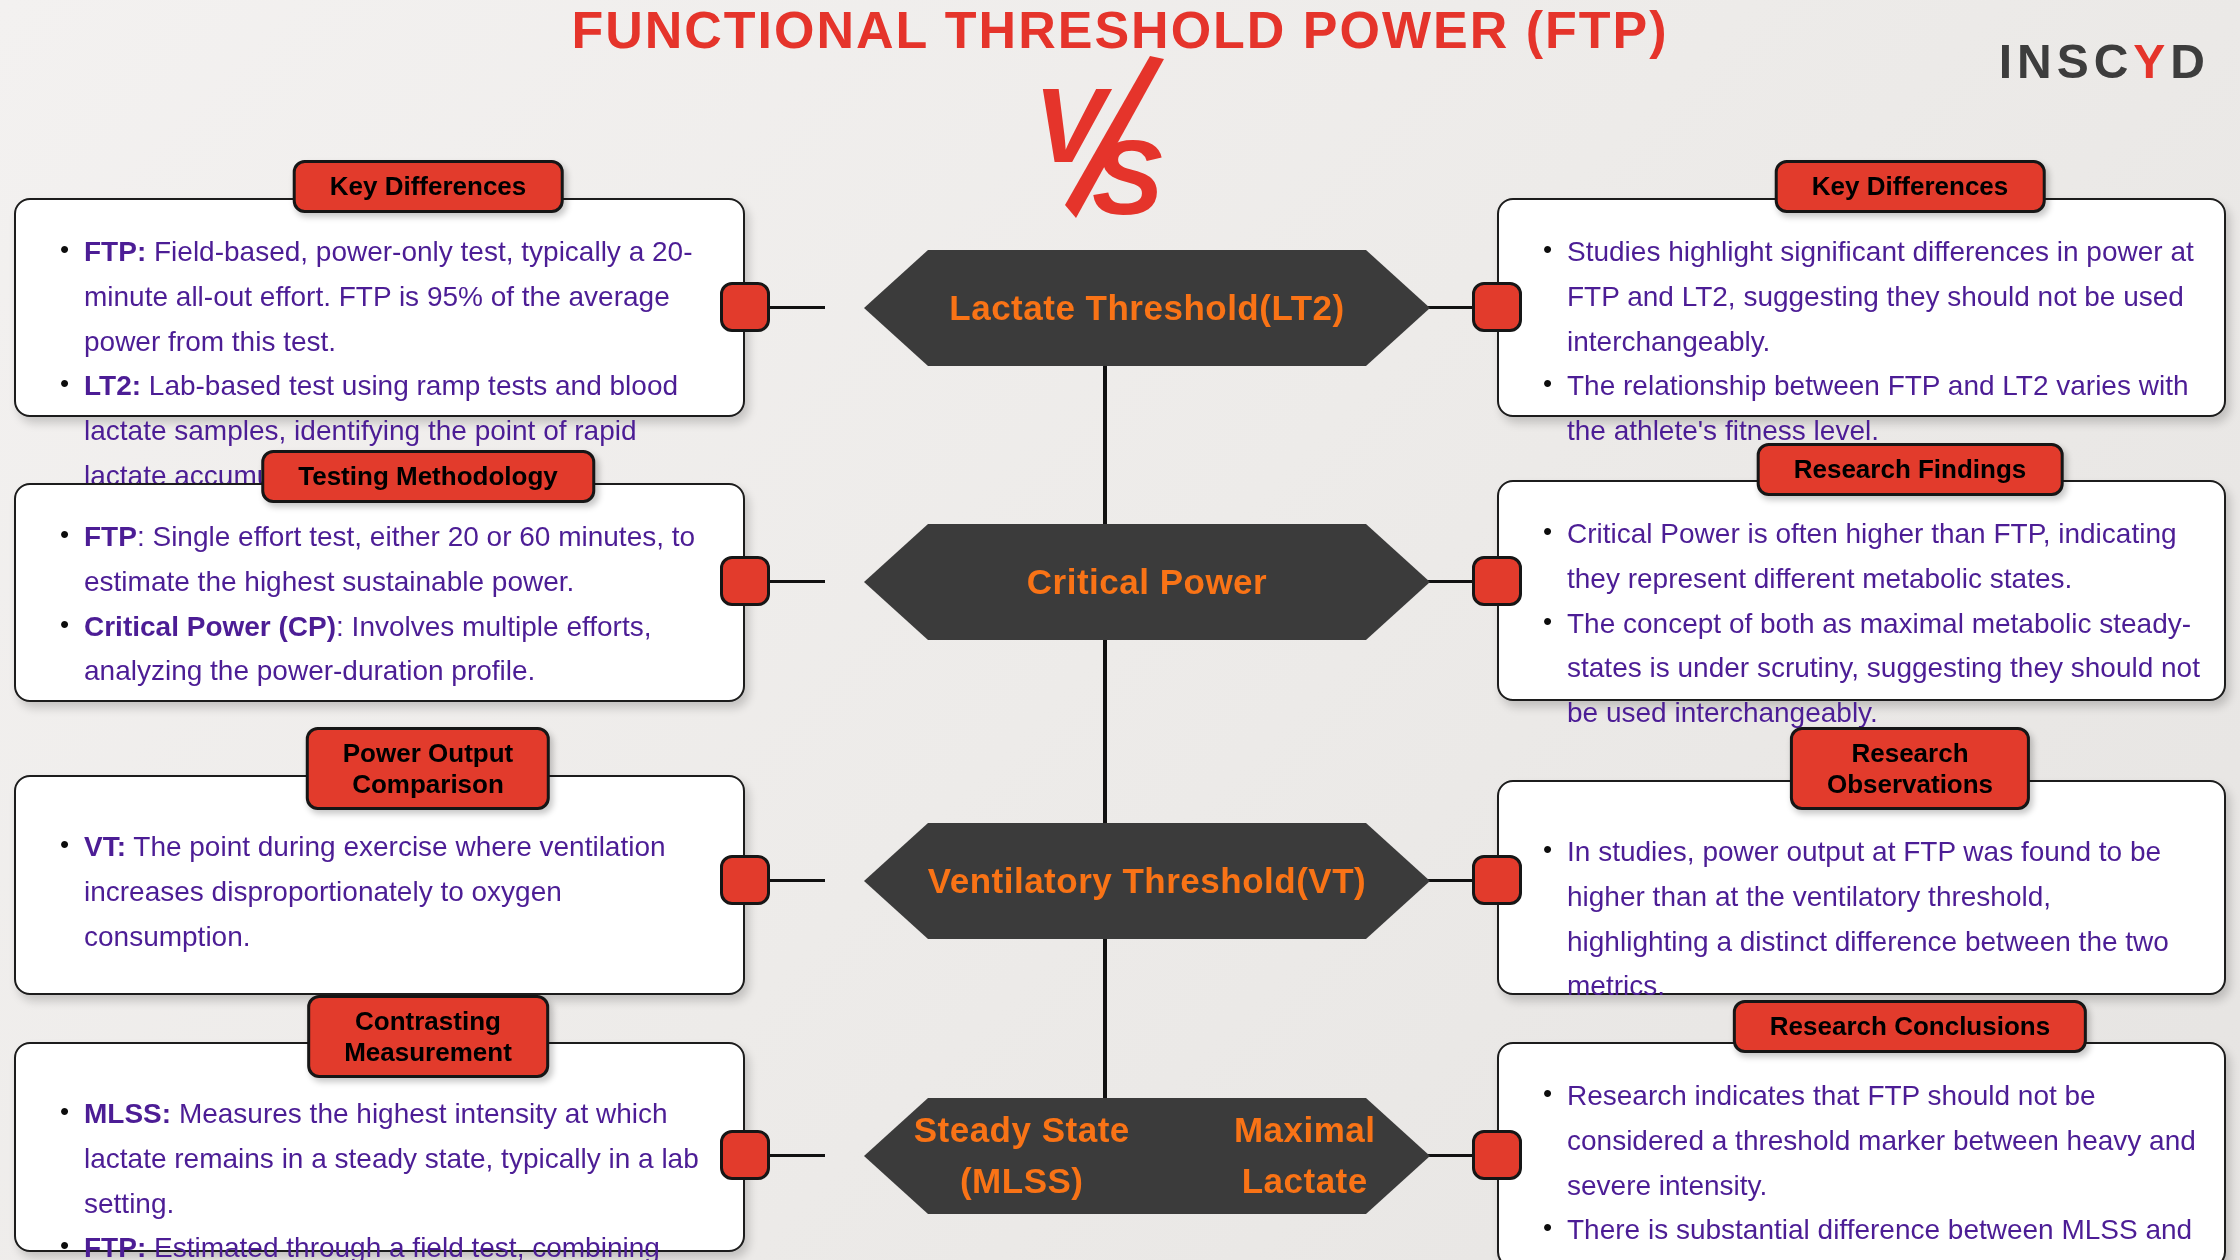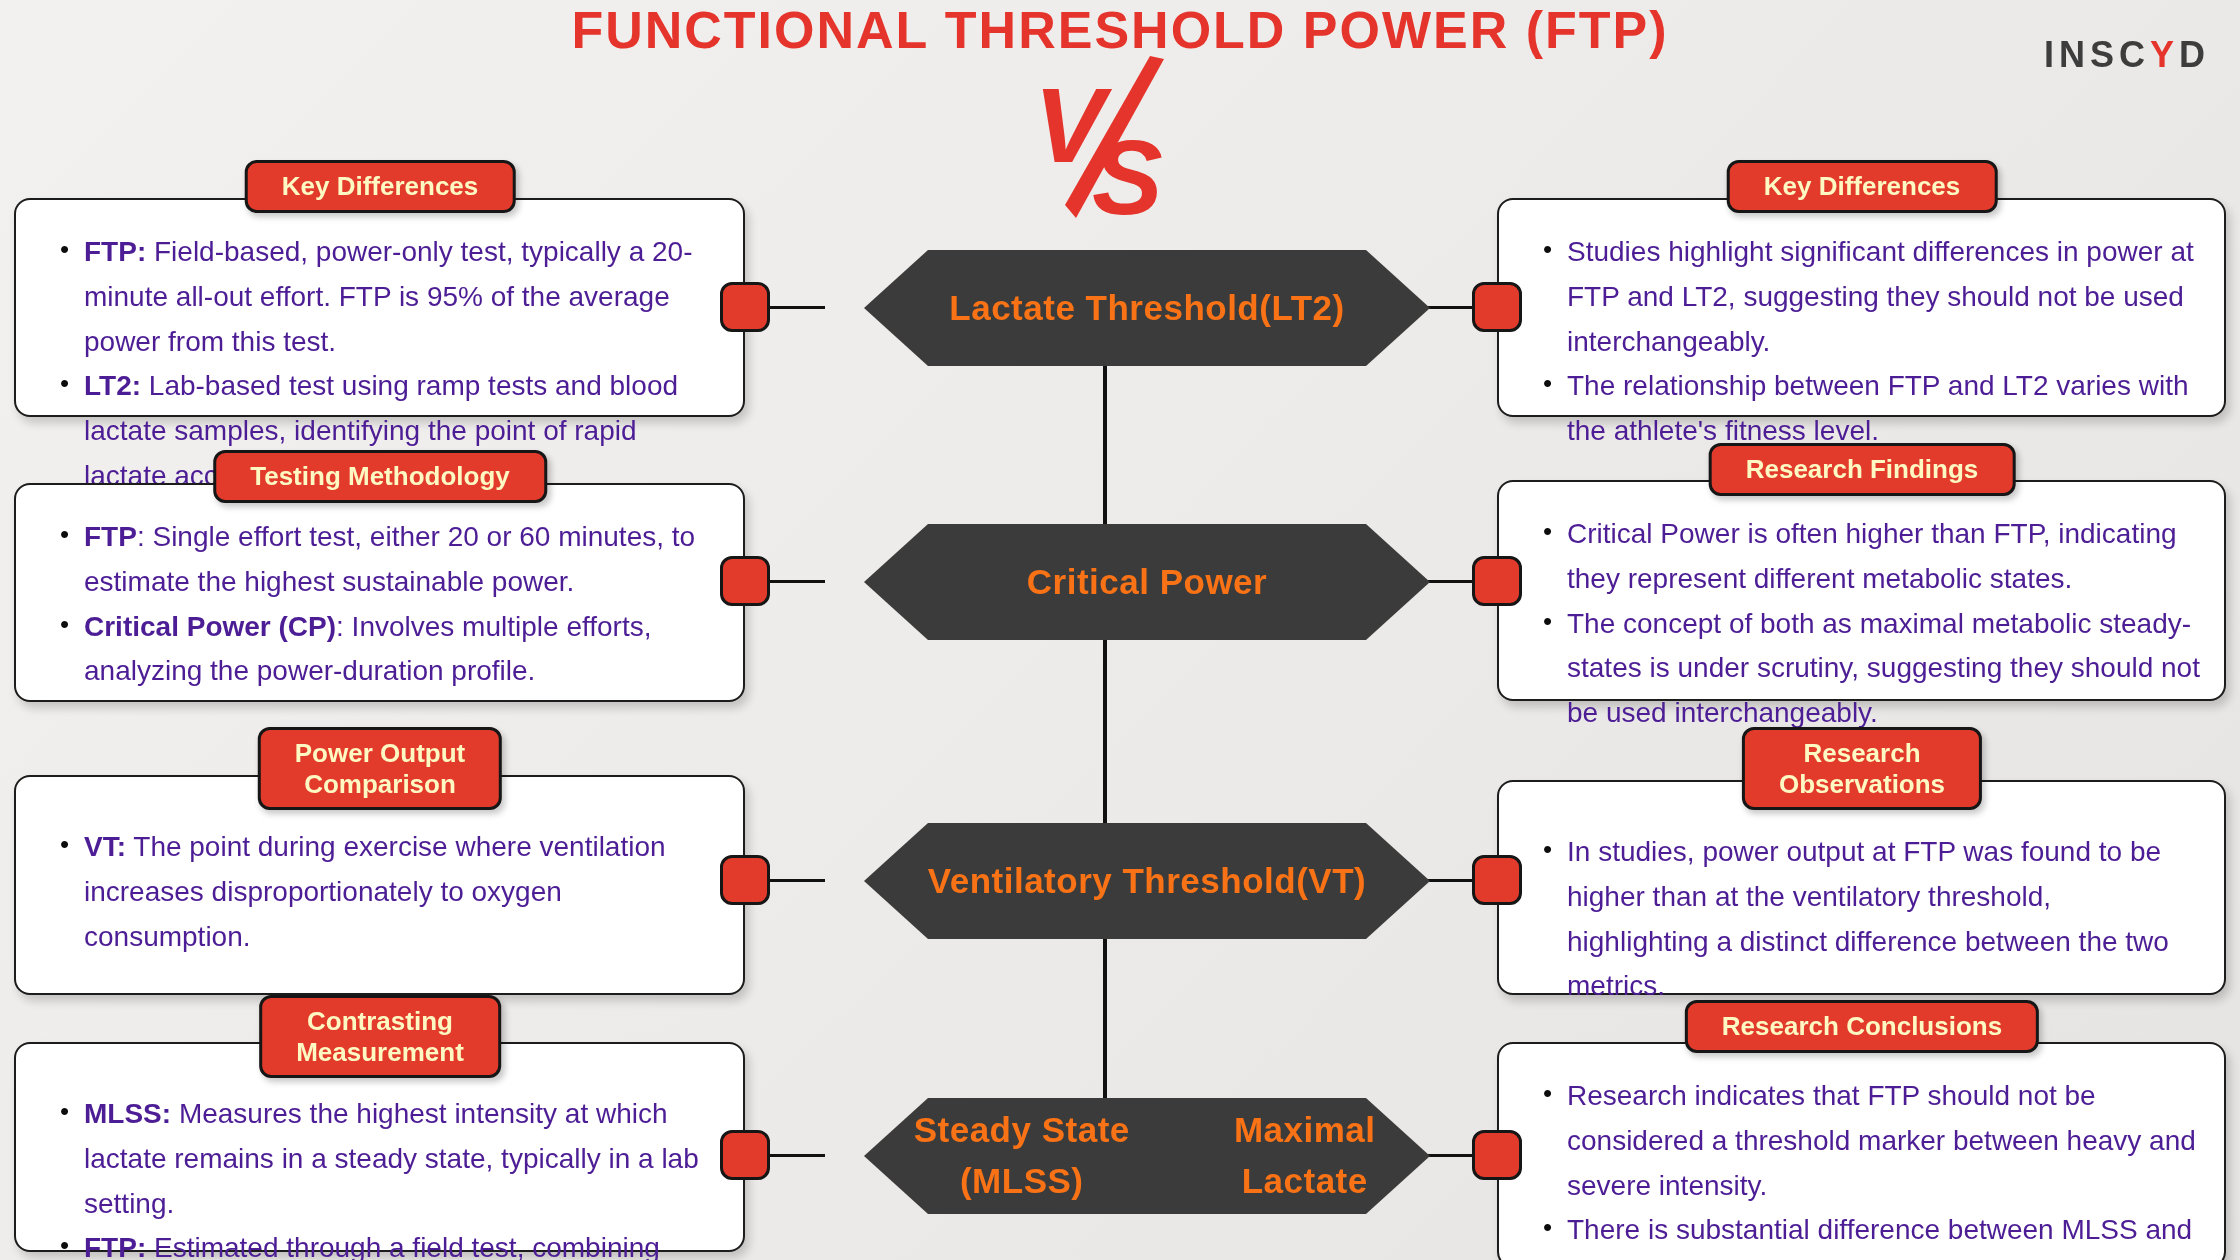--- a/index.html
+++ b/index.html
@@ -6,37 +6,37 @@
   .canvas{
     position:relative;width:2240px;height:1260px;overflow:hidden;
     background:linear-gradient(135deg,#f3f1f0 0%,#edebe9 50%,#e6e4e2 100%);
     font-family:"Liberation Sans",sans-serif;
   }
   .title{
     position:absolute;top:0px;left:0;width:100%;text-align:center;
     font-size:52px;font-weight:bold;letter-spacing:2px;color:#e5342b;
   }
   .brand{
-    position:absolute;top:34px;right:30px;font-size:36px;font-weight:bold;
+    position:absolute;top:34px;right:30px;font-size:48px;font-weight:bold;
     letter-spacing:5px;color:#3d3d3d;
   }
   .brand .hl{color:#e5342b;}
   .vs{position:absolute;left:1032px;top:56px;z-index:1;}
   .card{
     position:absolute;background:#ffffff;border:2.5px solid #1c1c1c;border-radius:16px;
     box-shadow:4px 6px 10px rgba(0,0,0,.18);
     padding:30px 24px 14px 30px;box-sizing:border-box;z-index:1;
   }
   .card.pad-lg{padding-top:48px;}
   .badge{
     position:absolute;transform:translateX(-50%);
     background:#e23b2c;border:3px solid #161616;border-radius:12px;
-    color:#fef9c3;font-weight:bold;font-size:26px;line-height:1.18;text-align:center;
+    color:#000000;font-weight:bold;font-size:26px;line-height:1.18;text-align:center;
     padding:8px 34px;box-shadow:3px 4px 6px rgba(0,0,0,.22);
-    z-index:5;white-space:nowrap;
+    z-index:5;white-space:nowrap;margin-left:48px;
   }
   .badge span{display:block;}
   ul.bullets{margin:0;padding:0 0 0 12px;list-style:none;}
   .bullets li{position:relative;padding-left:26px;font-size:28px;line-height:1.6;color:#4c1d95;}
   .bullets li::before{content:"\2022";position:absolute;left:2px;top:-1px;font-size:26px;color:#0d0d0d;}
   .bullets .lead{font-weight:bold;}
   .hex{
     position:absolute;left:864px;width:566px;height:116px;background:#3b3b3b;
     clip-path:polygon(0 50%,64px 0,calc(100% - 64px) 0,100% 50%,calc(100% - 64px) 100%,64px 100%);
     color:#f97316;display:flex;flex-direction:row;justify-content:center;align-items:center;

